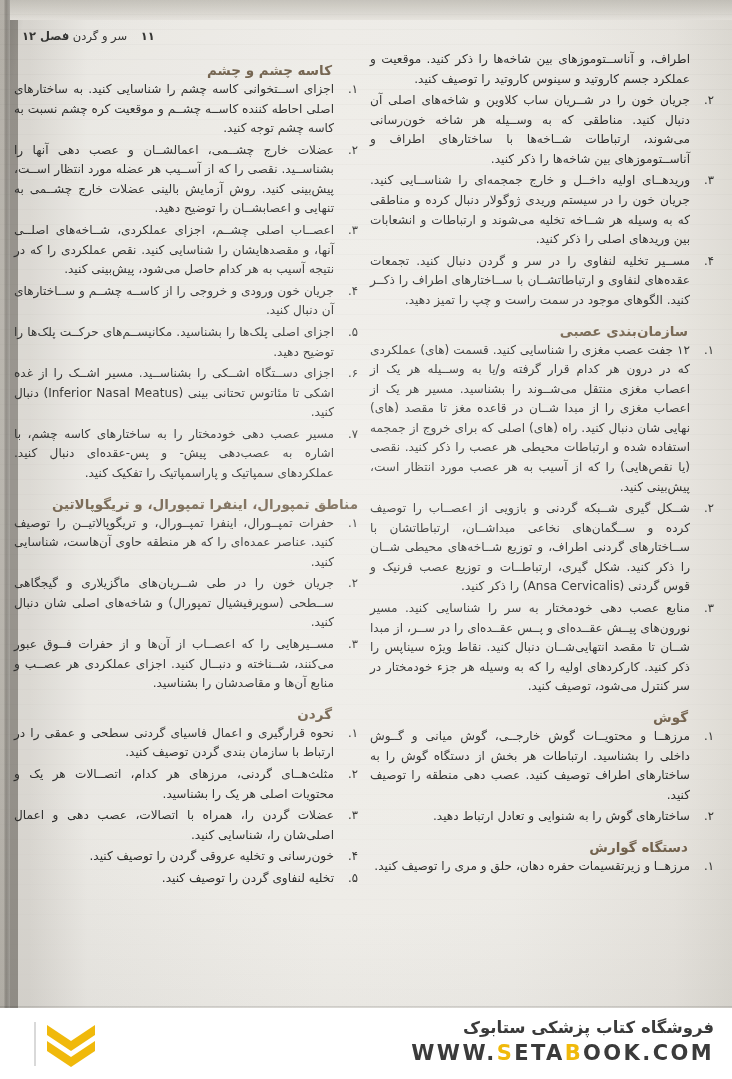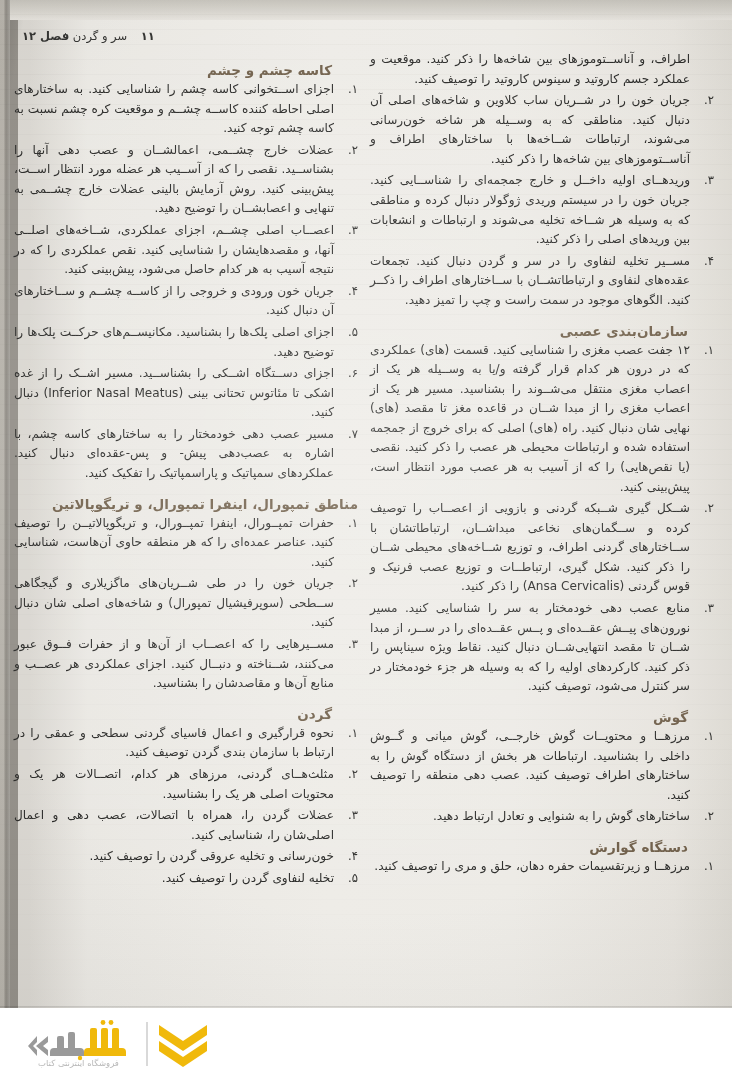--- a/index.html
+++ b/index.html
@@ -295,45 +295,27 @@
 
     </div>
   </div>
 
   <div class="vignette"></div>
   <div class="cutline"></div>
 
   <div class="footer">
 
     <div class="brand">
-      <div class="logomark">
-        <svg width="112" height="52" viewBox="0 0 112 52" xmlns="http://www.w3.org/2000/svg" aria-hidden="true">
-
-          <g fill="#f0b90b">
-            <rect x="62" y="10" width="7" height="24" rx="2"></rect>
-            <rect x="73" y="10" width="7" height="24" rx="2"></rect>
-            <rect x="84" y="10" width="7" height="24" rx="2"></rect>
-            <path d="M60 30 h34 a4 4 0 0 1 4 4 v4 h-42 v-4 a4 4 0 0 1 4 -4 z"></path>
-            <circle cx="75" cy="4.5" r="2.4"></circle>
-            <circle cx="83" cy="4.5" r="2.4"></circle>
-            <circle cx="52" cy="40" r="2.2"></circle>
-          </g>
-          <g fill="#9a9a9a">
-            <rect x="40" y="14" width="7" height="20" rx="2"></rect>
-            <rect x="29" y="18" width="7" height="16" rx="2"></rect>
-            <path d="M26 30 h26 a4 4 0 0 1 4 4 v4 h-34 v-4 a4 4 0 0 1 4 -4 z"></path>
-            <path d="M20 18 l-12 10 l12 10 v-6 l-5 -4 l5 -4 z"></path>
-            <path d="M9 18 l-9 10 l9 10 v-6 l-4 -4 l4 -4 z"></path>
-          </g>
-        </svg>
-        <div class="brand-sub">فروشگاه اینترنتی کتاب</div>
-      </div>
       <div class="logo-divider"></div>
       <svg class="chev" viewBox="0 0 54 46" xmlns="http://www.w3.org/2000/svg" aria-hidden="true">
         <path d="M3 4 L27 20 L51 4 L51 14 L27 30 L3 14 Z" fill="#f0b90b"></path>
         <path d="M3 20 L27 36 L51 20 L51 30 L27 46 L3 30 Z" fill="#f0b90b"></path>
       </svg>
     </div>
 
+    <div class="footer-right">
+      <div class="fr-fa">فروشگاه کتاب پزشکی ستابوک</div>
+      <div class="fr-url"><span>WWW.</span><span class="hl">S</span><span>ETA</span><span class="hl">B</span><span>OOK.COM</span></div>
+    </div>
 
   </div>
 
 </div>
 
 </body></html>

